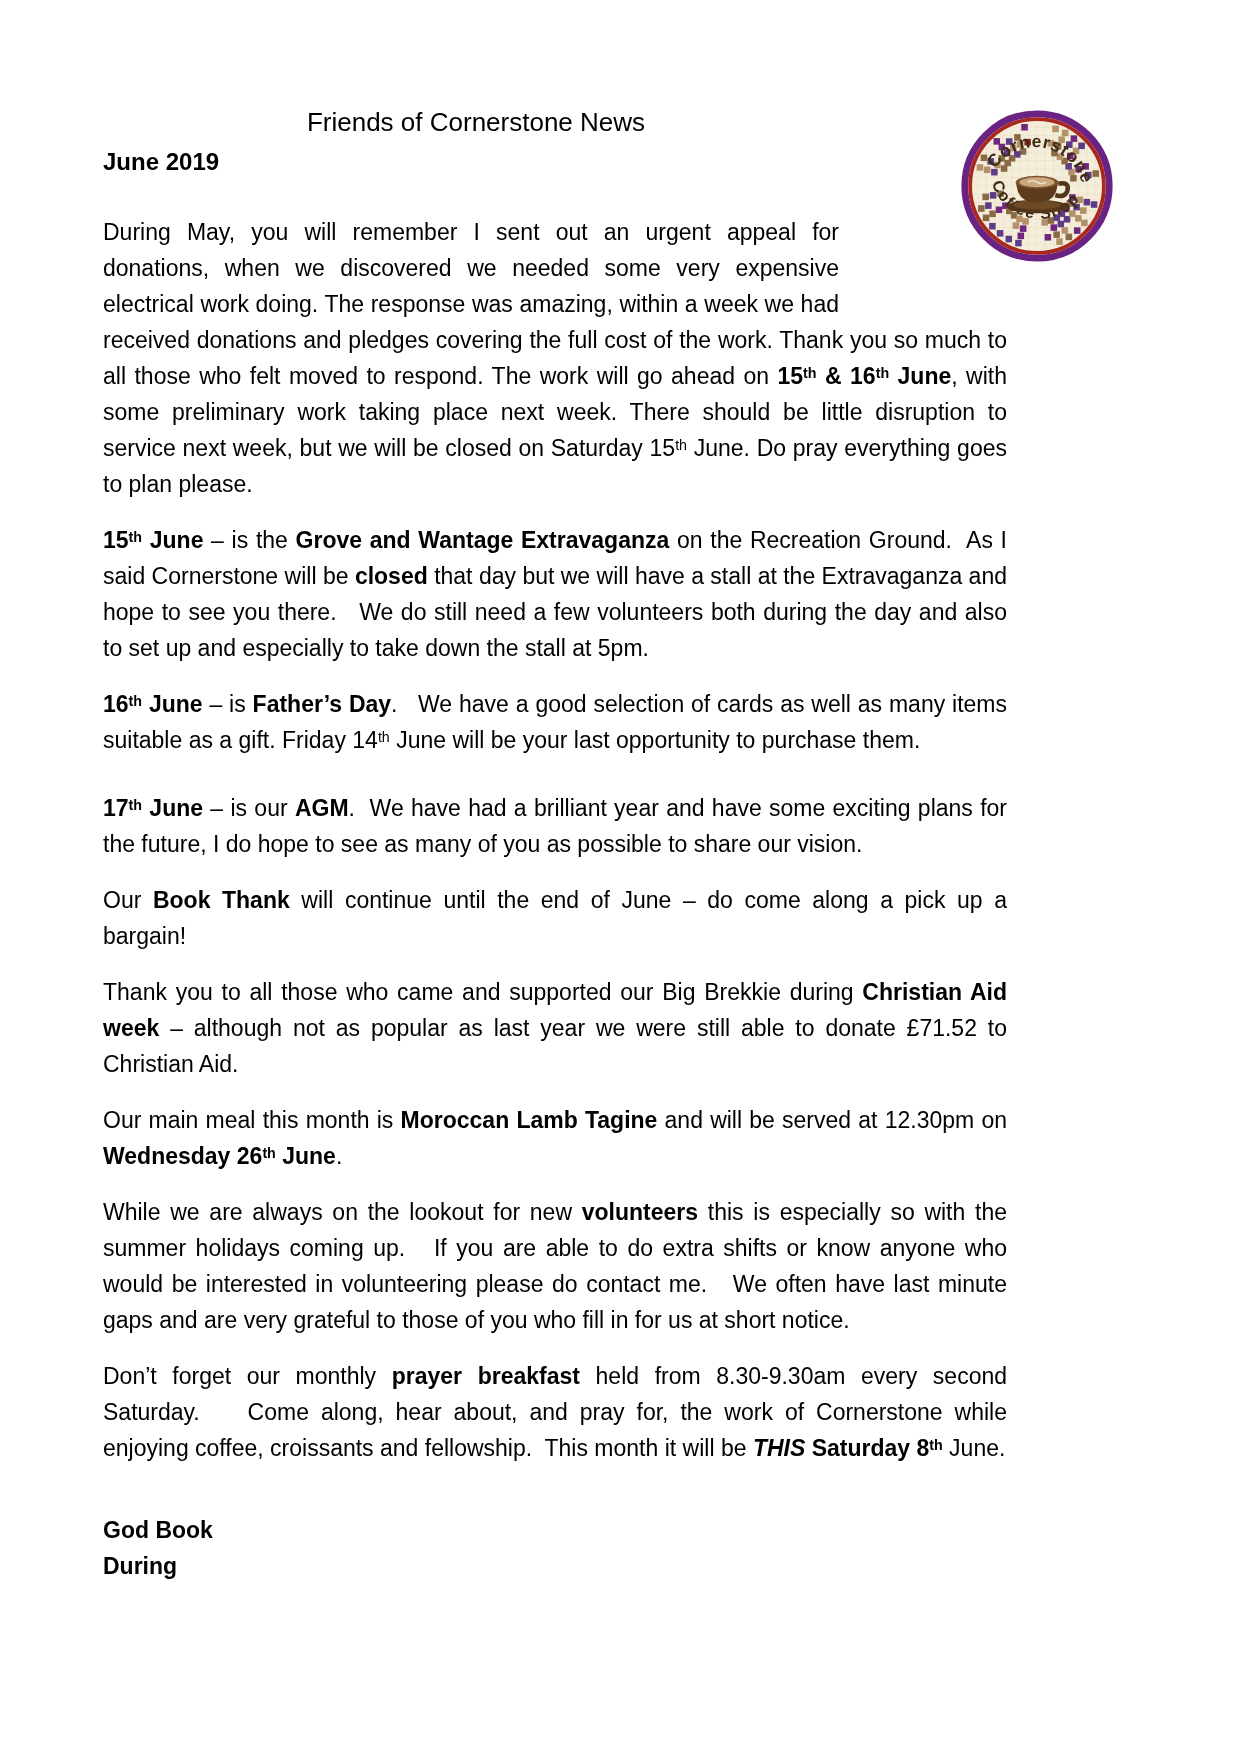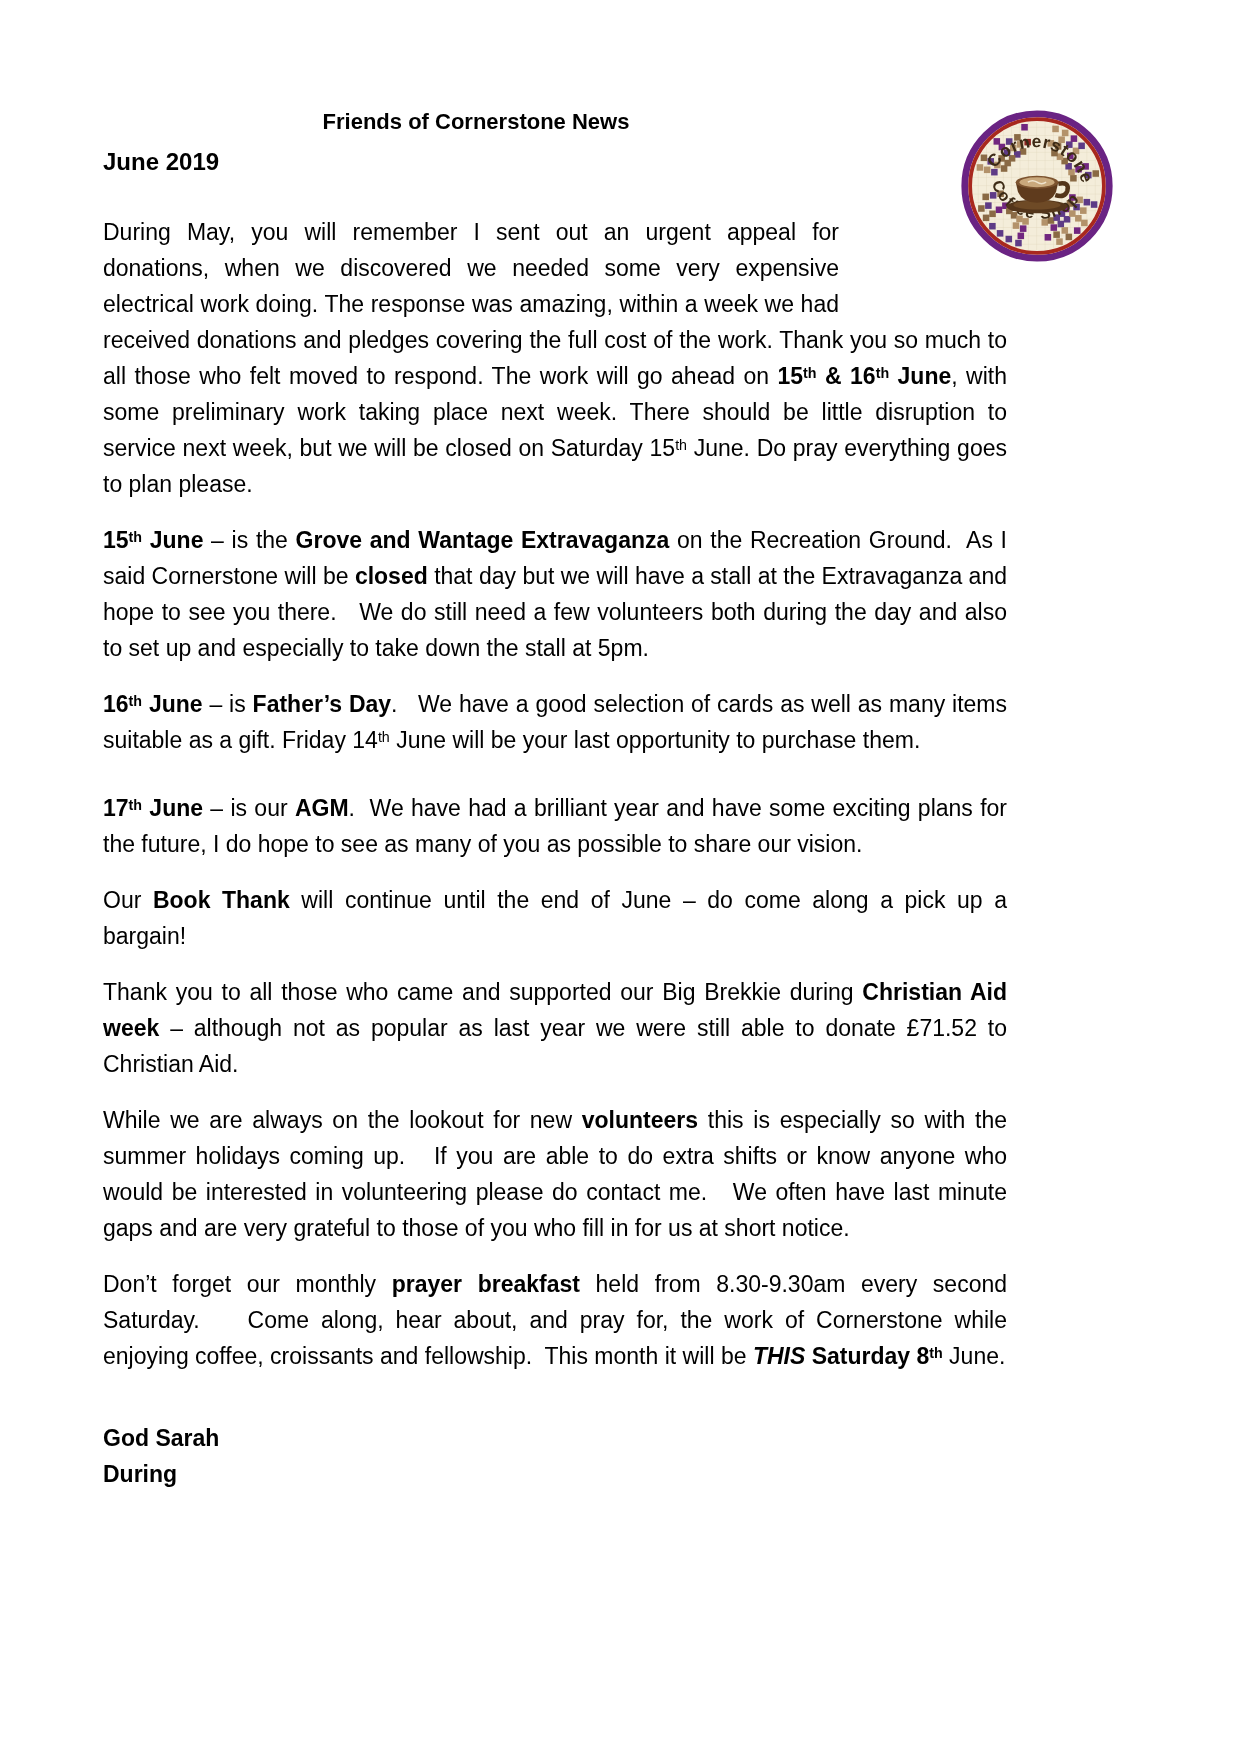--- a/index.html
+++ b/index.html
@@ -9,21 +9,21 @@
     box-sizing:border-box;
     padding:104px 233px 0 103px;
     background:#ffffff;
     color:#000000;
     font-family:"Liberation Sans",sans-serif;
     font-size:23px;
     line-height:36px;
     overflow:hidden;
   }
   .title{
-    font-size:22px;line-height:36px;font-weight:700;
+    font-size:26px;line-height:36px;font-weight:400;
     text-align:center;margin:0 158px 0 0;
   }
   .date{
     font-size:24px;line-height:32px;font-weight:700;
     margin:6px 0 36px 0;
   }
   .para{
     margin:0 0 20px 0;
     text-align:justify;
     white-space:pre-wrap;
@@ -176,22 +176,23 @@
     </g>
   </svg>
 
   <div id="article">
       <p class="para"><span class="logo-spacer"></span><span>During May, you will remember I sent out an urgent appeal for donations, when we discovered we needed some very expensive electrical work doing. The response was amazing, within a week we had received donations and pledges covering the full cost of the work. Thank you so much to all those who felt moved to respond. The work will go ahead on </span><span class="b">15</span><sup class="b">th</sup><span class="b"> &amp; 16</span><sup class="b">th</sup><span class="b"> June</span><span>, with some preliminary work taking place next week. There should be little disruption to service next week, but we will be closed on Saturday 15</span><sup>th</sup><span> June. Do pray everything goes to plan please.</span></p>
       <p class="para"><span class="b">15</span><sup class="b">th</sup><span class="b"> June</span><span> – is the </span><span class="b">Grove and Wantage Extravaganza</span><span> on the Recreation Ground.  As I said Cornerstone will be </span><span class="b">closed</span><span> that day but we will have a stall at the Extravaganza and hope to see you there.   We do still need a few volunteers both during the day and also to set up and especially to take down the stall at 5pm.</span></p>
       <p class="para"><span class="b">16</span><sup class="b">th</sup><span class="b"> June</span><span> – is </span><span class="b">Father’s Day</span><span>.   We have a good selection of cards as well as many items suitable as a gift. Friday 14</span><sup>th</sup><span> June will be your last opportunity to purchase them.</span></p>
       <p class="para gap"><span class="b">17</span><sup class="b">th</sup><span class="b"> June</span><span> – is our </span><span class="b">AGM</span><span>.  We have had a brilliant year and have some exciting plans for the future, I do hope to see as many of you as possible to share our vision.</span></p>
       <p class="para"><span>Our </span><span class="b">Book Thank</span><span> will continue until the end of June – do come along a pick up a bargain!</span></p>
       <p class="para"><span>Thank you to all those who came and supported our Big Brekkie during </span><span class="b">Christian Aid week</span><span> – although not as popular as last year we were still able to donate £71.52 to Christian Aid.</span></p>
+      <p class="para"><span>Our main meal this month is </span><span class="b">Moroccan Lamb Tagine</span><span> and will be served at 12.30pm on </span><span class="b">Wednesday 26</span><sup class="b">th</sup><span class="b"> June</span><span>.</span></p>
       <p class="para"><span>While we are always on the lookout for new </span><span class="b">volunteers</span><span> this is especially so with the summer holidays coming up.   If you are able to do extra shifts or know anyone who would be interested in volunteering please do contact me.   We often have last minute gaps and are very grateful to those of you who fill in for us at short notice.</span></p>
       <p class="para"><span>Don’t forget our monthly </span><span class="b">prayer breakfast</span><span> held from 8.30-9.30am every second Saturday.    Come along, hear about, and pray for, the work of Cornerstone while enjoying coffee, croissants and fellowship.  This month it will be </span><span class="b i">THIS</span><span> </span><span class="b">Saturday 8</span><sup class="b">th</sup><span> June.</span></p>
     </div>
 
   <div class="signature">
-    <div>God Sarah</div>
+    <div>God Book</div>
     <div>During</div>
   </div>
 
 </div>
 
 </body></html>

